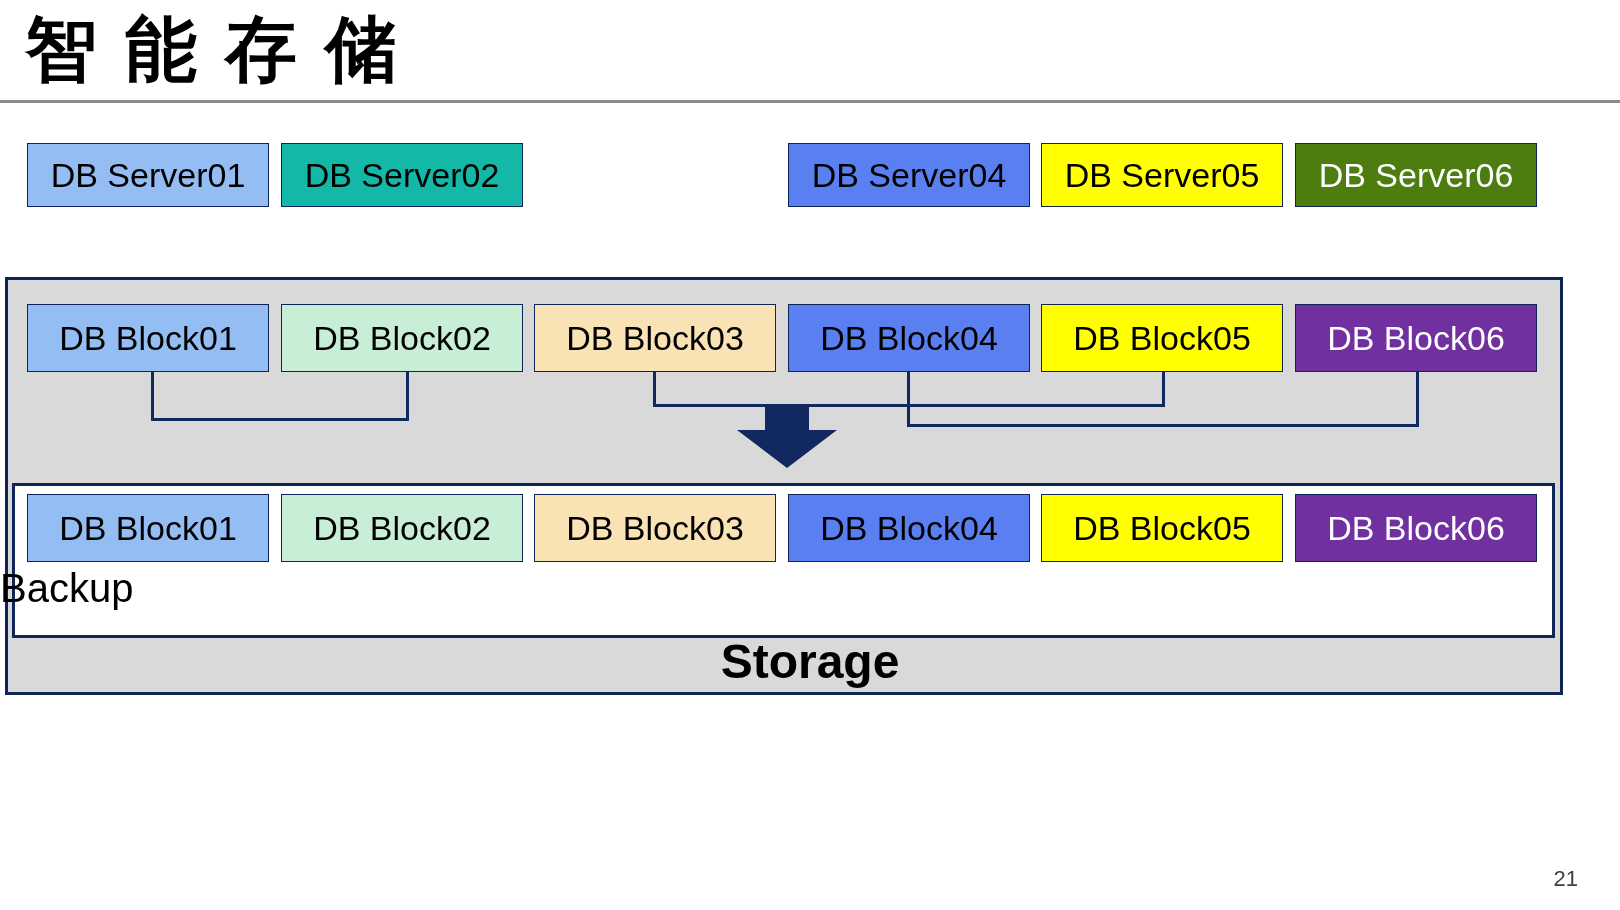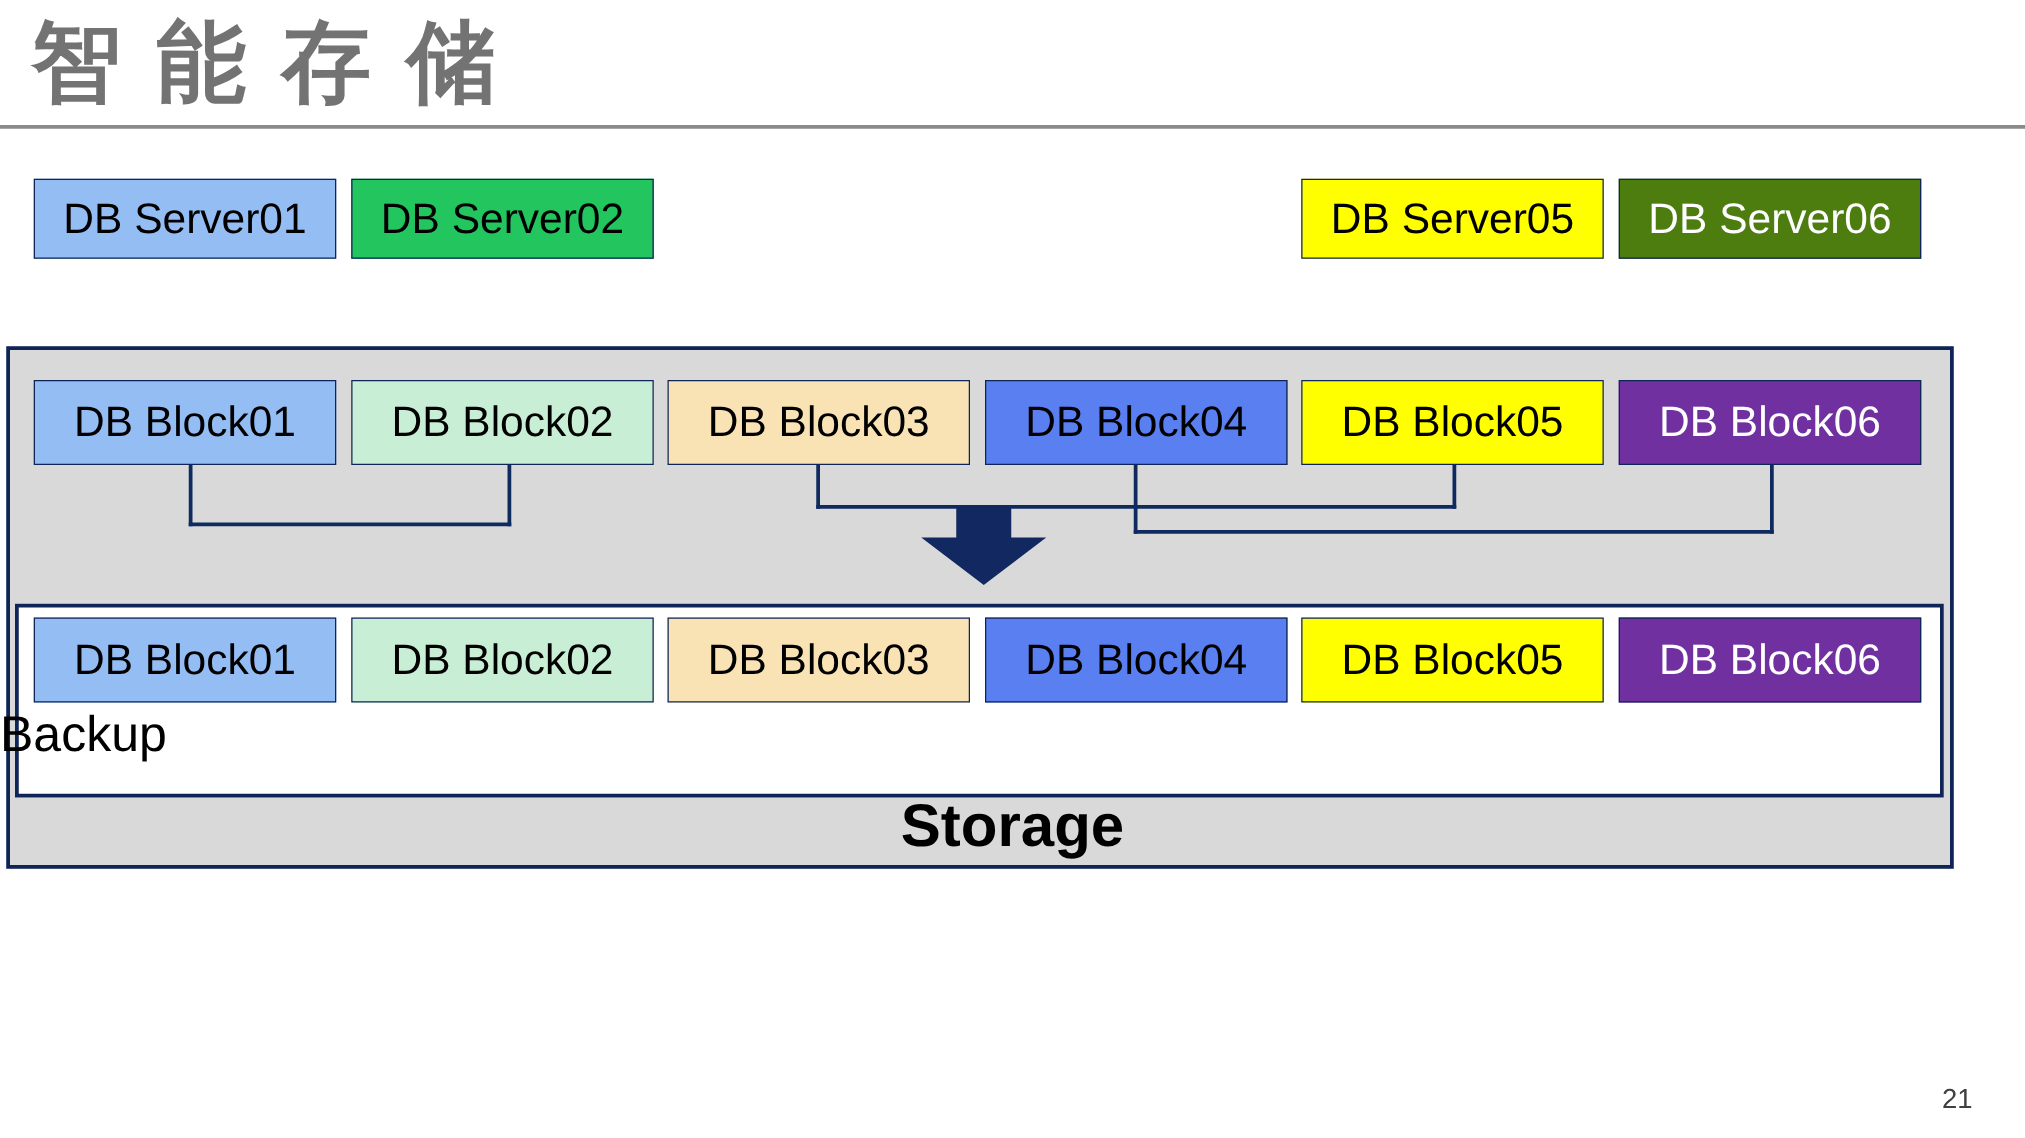--- a/index.html
+++ b/index.html
@@ -59,26 +59,27 @@
     position:absolute;right:42px;top:866px;
     font-size:22px;
   }
   .arrow-svg{position:absolute;left:730px;top:402px;}
 </style>
 </head>
 <body>
 
 <div id="slide">
 
-  <div class="title" style="color: #737373;">智能存储</div>
+  <div class="title" style="color: #000000;">智能存储</div>
   <div class="title-rule" style="background: rgb(138, 138, 138);"></div>
 
   <div class="row row-servers" id="row-servers">
       <div class="box" style="left: 27px; background: rgb(148, 189, 243); color: rgb(0, 0, 0); border-color: rgb(15, 37, 87);">DB Server01</div>
-      <div class="box" style="left: 281px; background: #22c55e; color: rgb(0, 0, 0); border-color: rgb(15, 37, 87);">DB Server02</div>
+      <div class="box" style="left: 281px; background: #14b8a6; color: rgb(0, 0, 0); border-color: rgb(15, 37, 87);">DB Server02</div>
+      <div class="box" style="left: 788px; background: rgb(90, 127, 240); color: rgb(0, 0, 0); border-color: rgb(15, 37, 87);">DB Server04</div>
       <div class="box" style="left: 1041px; background: rgb(255, 255, 0); color: rgb(0, 0, 0); border-color: rgb(15, 37, 87); text-align: center;">DB Server05</div>
       <div class="box" style="left: 1295px; background: #4d7c0f; color: rgb(255, 255, 255); border-color: rgb(15, 37, 87);">DB Server06</div>
     </div>
 
   <div class="storage-container" style="border-color: rgb(15, 37, 87); background: rgb(217, 217, 217);"></div>
 
   <div class="row row-top-blocks" id="row-top-blocks">
       <div class="box" style="left: 27px; background: rgb(148, 189, 243); color: rgb(0, 0, 0); border-color: rgb(15, 37, 87);">DB Block01</div>
       <div class="box" style="left: 281px; background: rgb(200, 239, 213); color: rgb(0, 0, 0); border-color: rgb(15, 37, 87);">DB Block02</div>
       <div class="box" style="left: 534px; background: rgb(249, 227, 181); color: rgb(0, 0, 0); border-color: rgb(15, 37, 87);">DB Block03</div>

